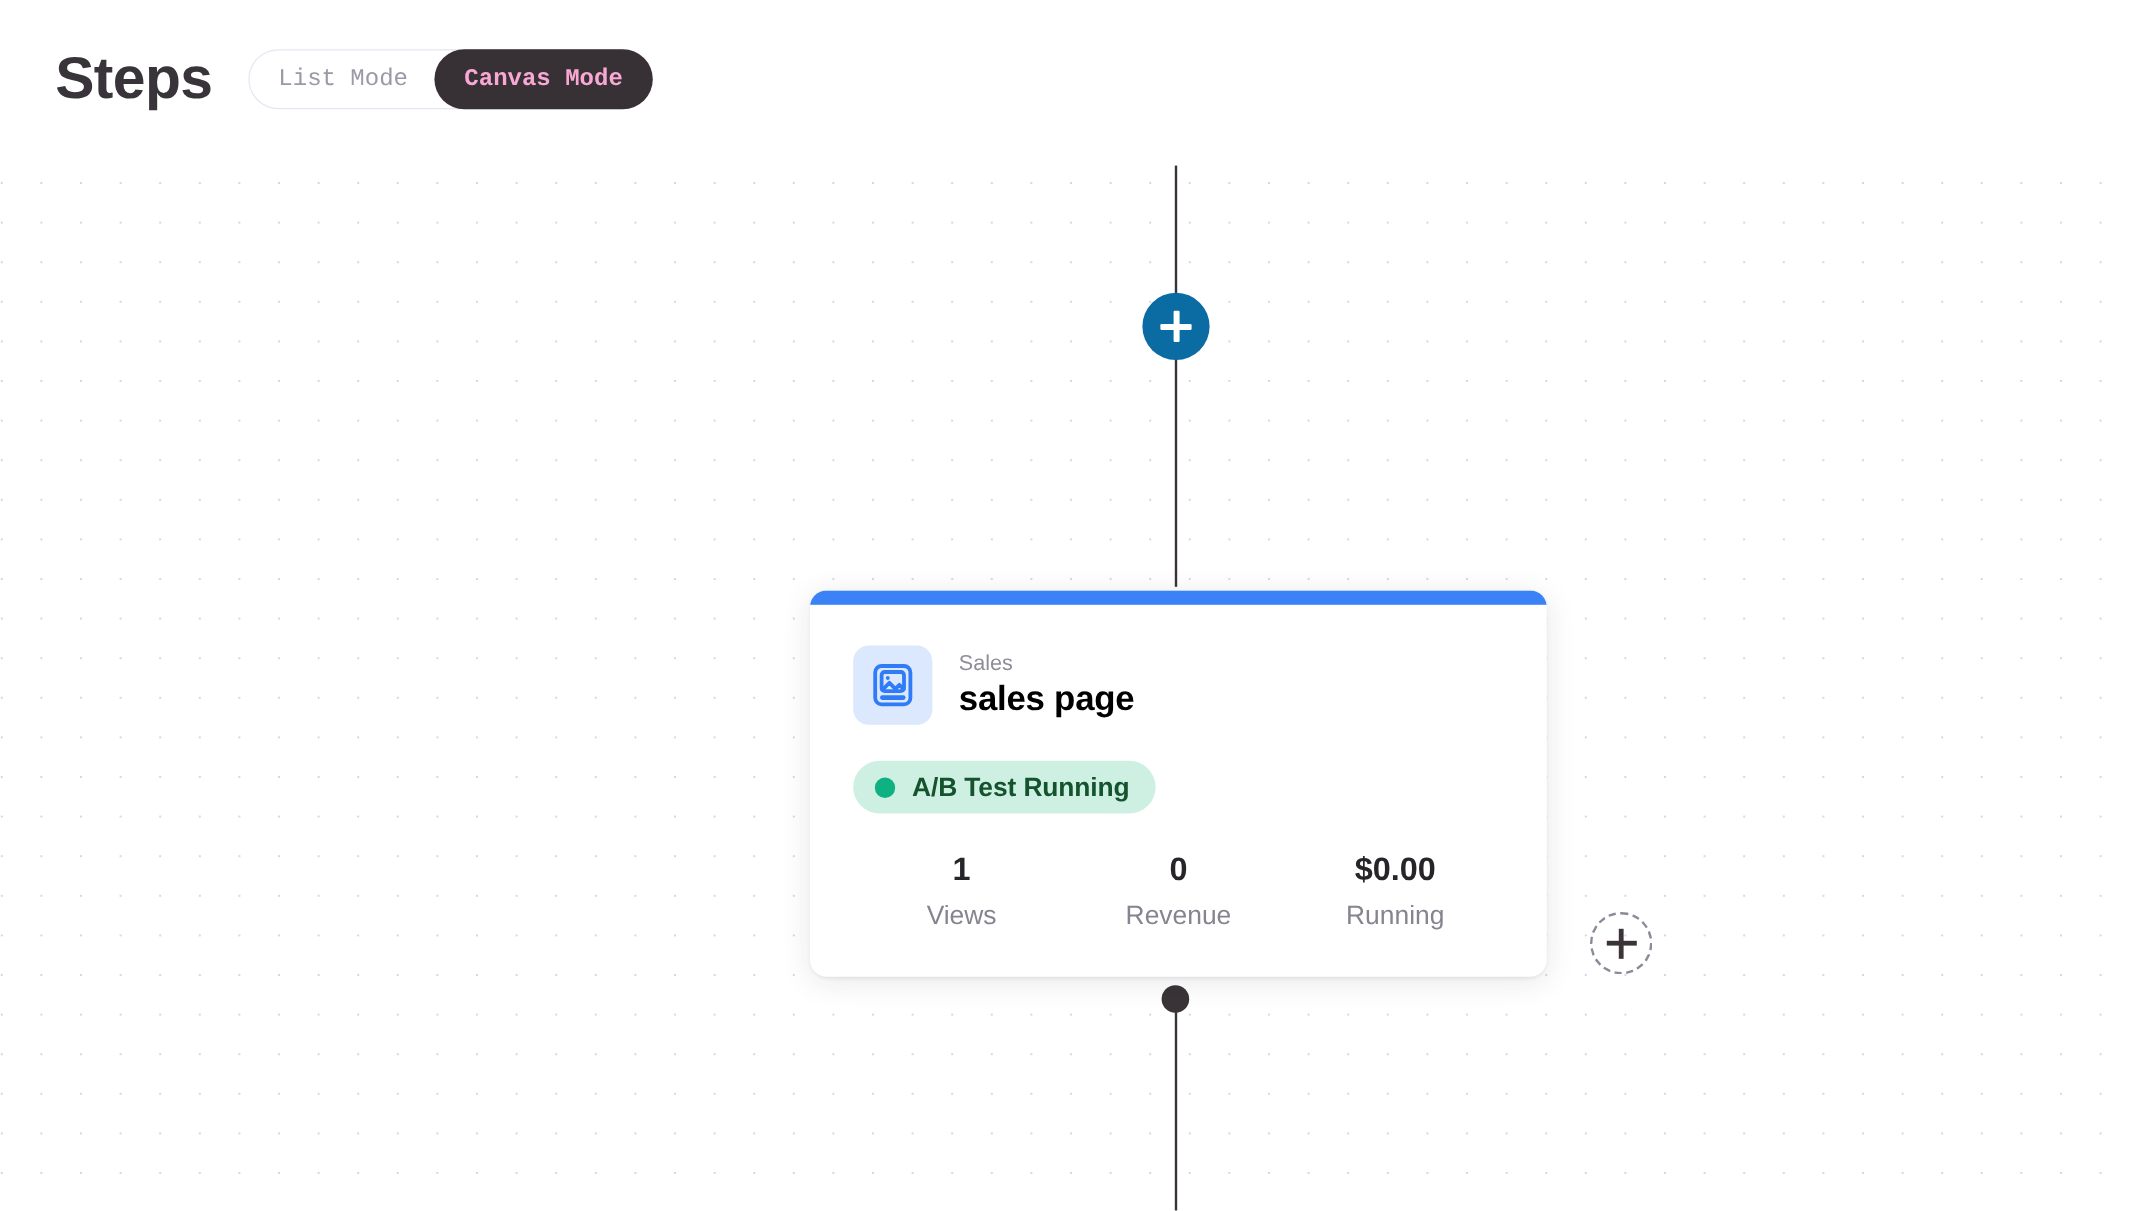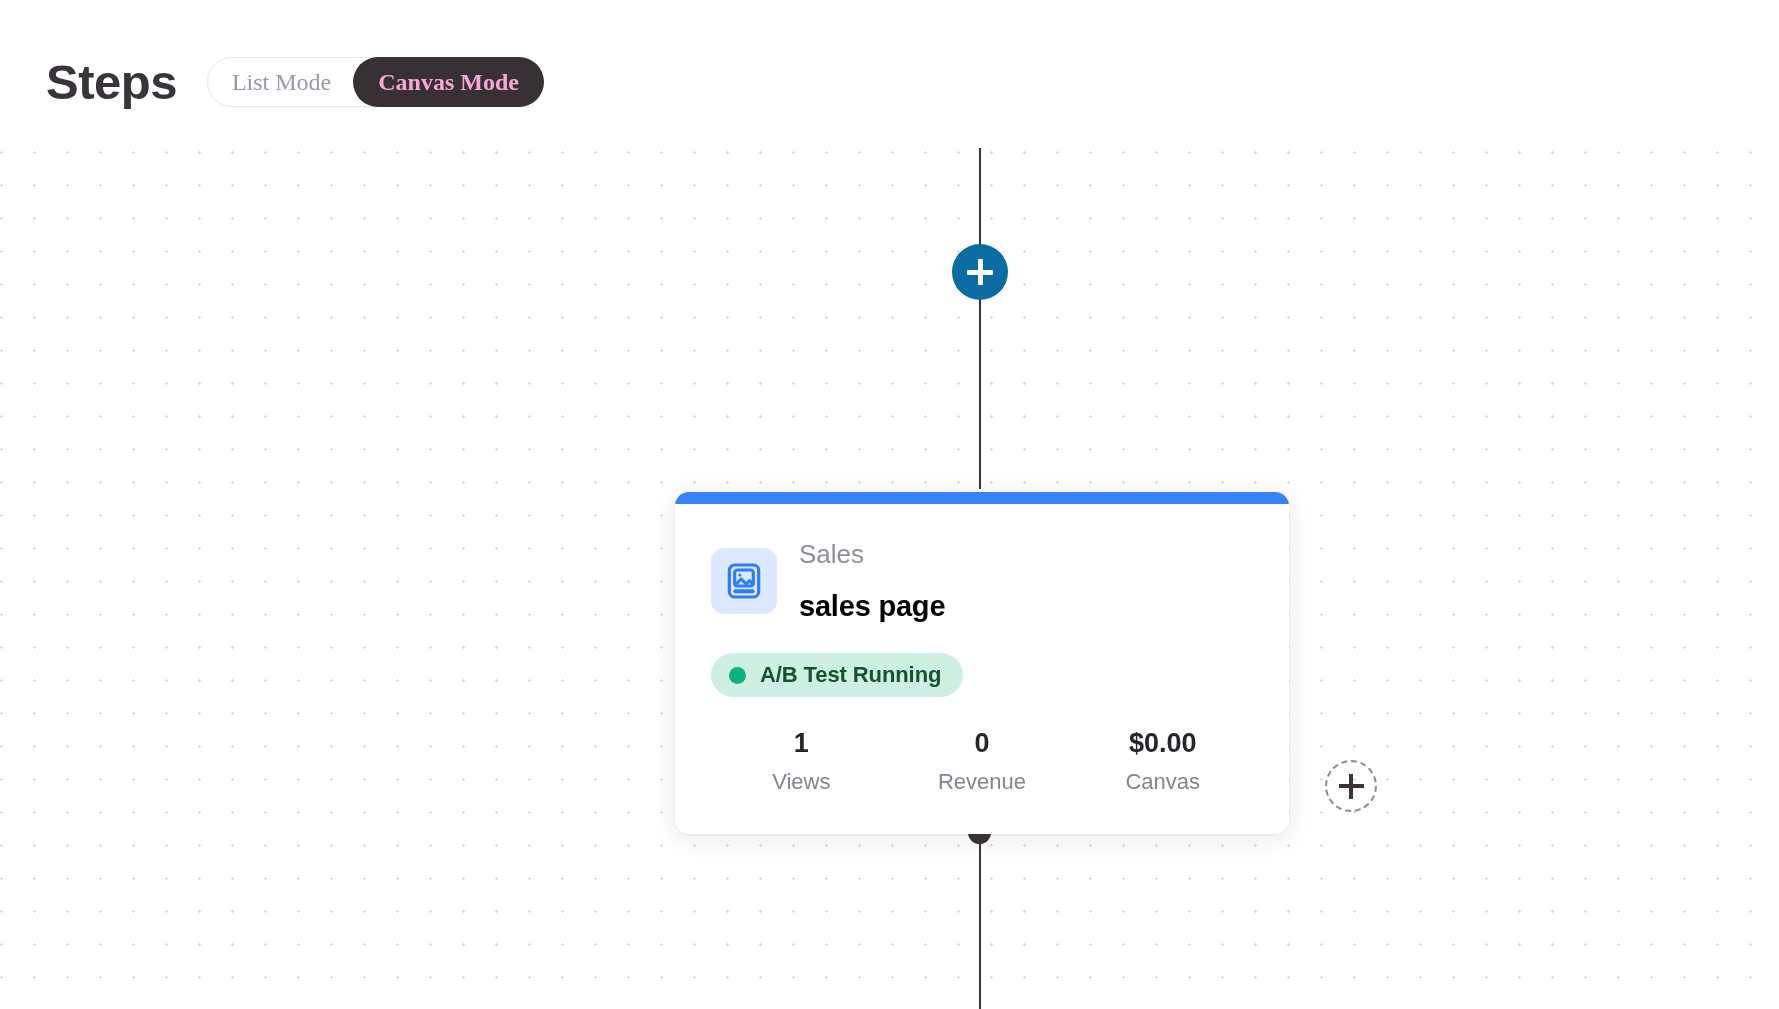--- a/index.html
+++ b/index.html
@@ -20,21 +20,21 @@
     position: relative;
     width: 1779px;
     height: 1009px;
     background: #ffffff;
   }
 
   
   #header {
     position: absolute;
     left: 0;
-    top: 16px;
+    top: 0;
     width: 1779px;
     height: 132px;
     display: flex;
     align-items: center;
     padding-left: 46px;
     box-sizing: border-box;
     background: #ffffff;
     z-index: 40;
   }
   #page-title {
@@ -57,22 +57,22 @@
     padding: 0;
     box-sizing: border-box;
   }
   .mode-btn {
     height: 100%;
     display: flex;
     align-items: center;
     justify-content: center;
     border: none;
     background: transparent;
-    font-family: Liberation Serif, serif;
-    font-size: 24px;
+    font-family: Liberation Mono, monospace;
+    font-size: 20px;
     cursor: pointer;
     border-radius: 27px;
     white-space: nowrap;
     box-sizing: border-box;
   }
   .mode-btn.inactive {
     color: #9a99a6;
     font-weight: 400;
     padding: 0 22px 0 24px;
   }
@@ -238,25 +238,25 @@
     display: flex;
     align-items: center;
     justify-content: center;
   }
   #card-head-text {
     display: flex;
     flex-direction: column;
     justify-content: center;
   }
   #step-category {
-    font-size: 26px;
+    font-size: 18px;
     color: #8e8d99;
     font-weight: 400;
     line-height: 1.25;
-    margin-bottom: 18px;
+    margin-bottom: 3px;
   }
   #step-name {
     font-size: 29px;
     color: #000000;
     font-weight: 700;
     line-height: 1.2;
     letter-spacing: -0.2px;
   }
 
   #status-badge {
@@ -364,21 +364,21 @@
           <div class="stat">
             <div class="stat-value">1</div>
             <div class="stat-label">Views</div>
           </div>
           <div class="stat">
             <div class="stat-value">0</div>
             <div class="stat-label">Revenue</div>
           </div>
           <div class="stat">
             <div class="stat-value">$0.00</div>
-            <div class="stat-label">Canvas</div>
+            <div class="stat-label">Running</div>
           </div>
         </div>
 
       </div>
     </div>
 
     <div id="conn-dot"></div>
     <div class="conn-line" id="conn-bottom"></div>
 
     <button id="add-branch-button">

